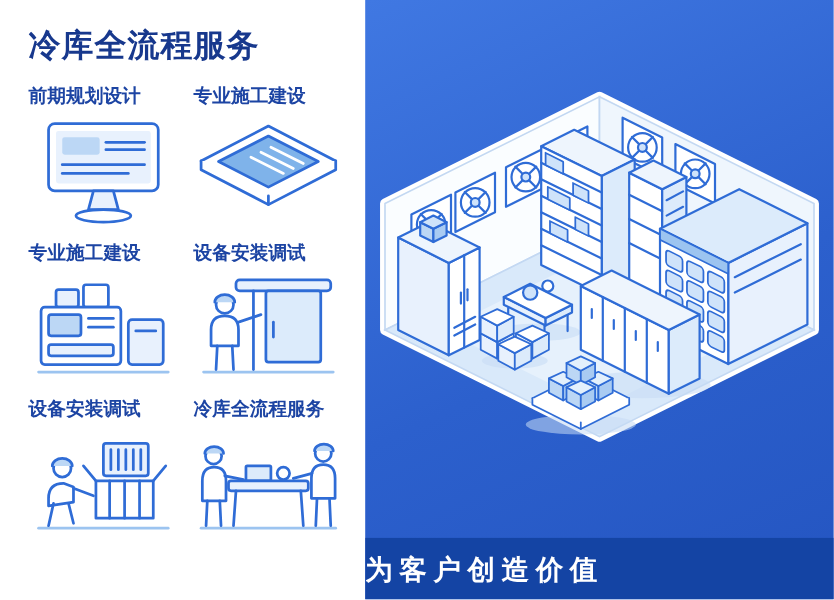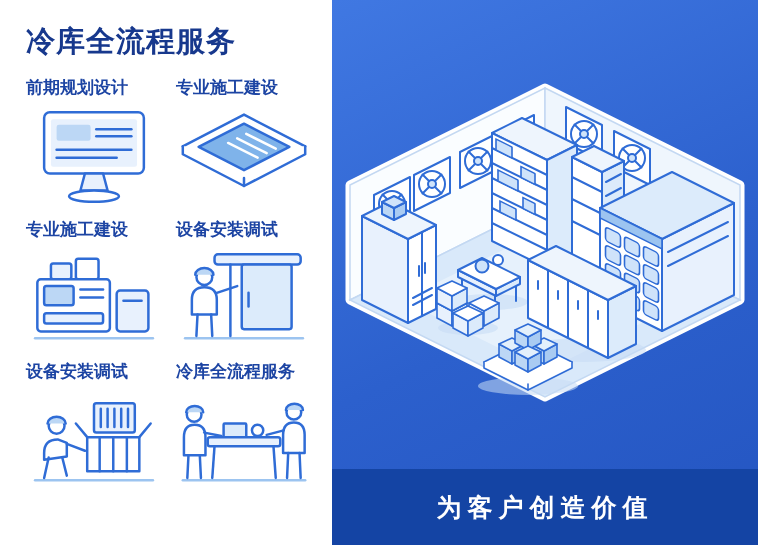--- a/index.html
+++ b/index.html
@@ -20,22 +20,22 @@
   .art svg{width:100%;height:auto;display:block;}
   .art g.ln{stroke:#2f6cd6;stroke-width:2.2;fill:none;
             stroke-linecap:round;stroke-linejoin:round;}
 
   
   .right{flex:1;position:relative;overflow:hidden;
          background:linear-gradient(155deg,#4078e2 0%,#2c60cd 55%,#2455c1 100%);}
   .scene{position:absolute;top:0;left:0;width:426px;height:471px;}
   .scene g.ln{stroke:#2f6cd6;stroke-width:2;fill:none;
               stroke-linecap:round;stroke-linejoin:round;}
-  .banner{position:absolute;left:0;right:0;bottom:0;height:76px;
-          background:#1444a4;display:flex;align-items:center;justify-content:center;}
+  .banner{position:absolute;left:0;right:0;bottom:0;height:56px;
+          background:#1444a4;display:flex;align-items:center;justify-content:flex-start;}
   .banner span{color:#ffffff;font-size:25px;font-weight:700;letter-spacing:6px;}
 </style>
 </head>
 <body>
 
 <div class="poster">
 
   <div class="left">
     <div class="title">冷库全流程服务</div>
 

